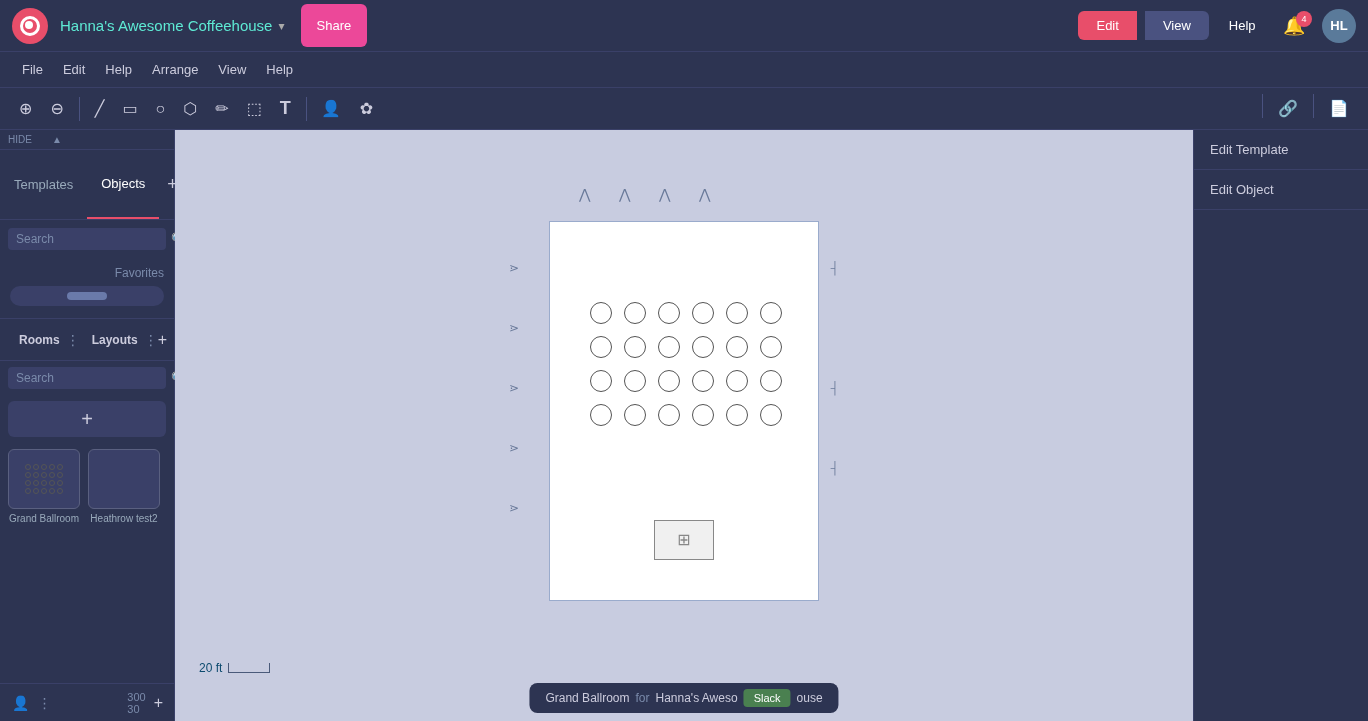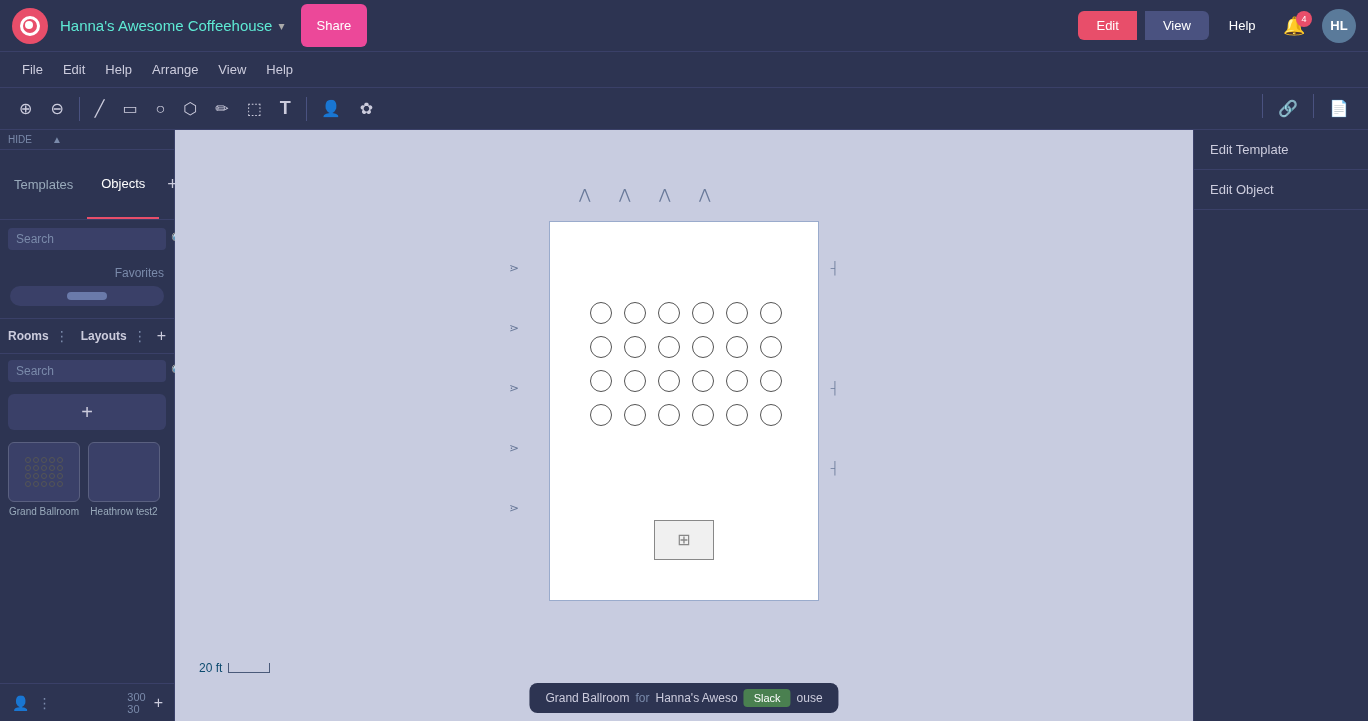--- a/index.html
+++ b/index.html
@@ -248,22 +248,22 @@
       transform: translate(-50%, -50%);
       width: 40px;
       height: 8px;
       background: #6a7aaa;
       border-radius: 4px;
     }
 
     .rooms-layouts-bar {
       display: flex;
       align-items: center;
-      padding: 0 8px;
-      height: 36px;
+      padding: 0 19px;
+      height: 43px;
       border-top: 1px solid #3a4068;
       border-bottom: 1px solid #3a4068;
     }
     .rooms-label {
       font-size: 12px;
       font-weight: 600;
       color: #ccd;
       margin-right: 6px;
     }
     .dots-btn {

